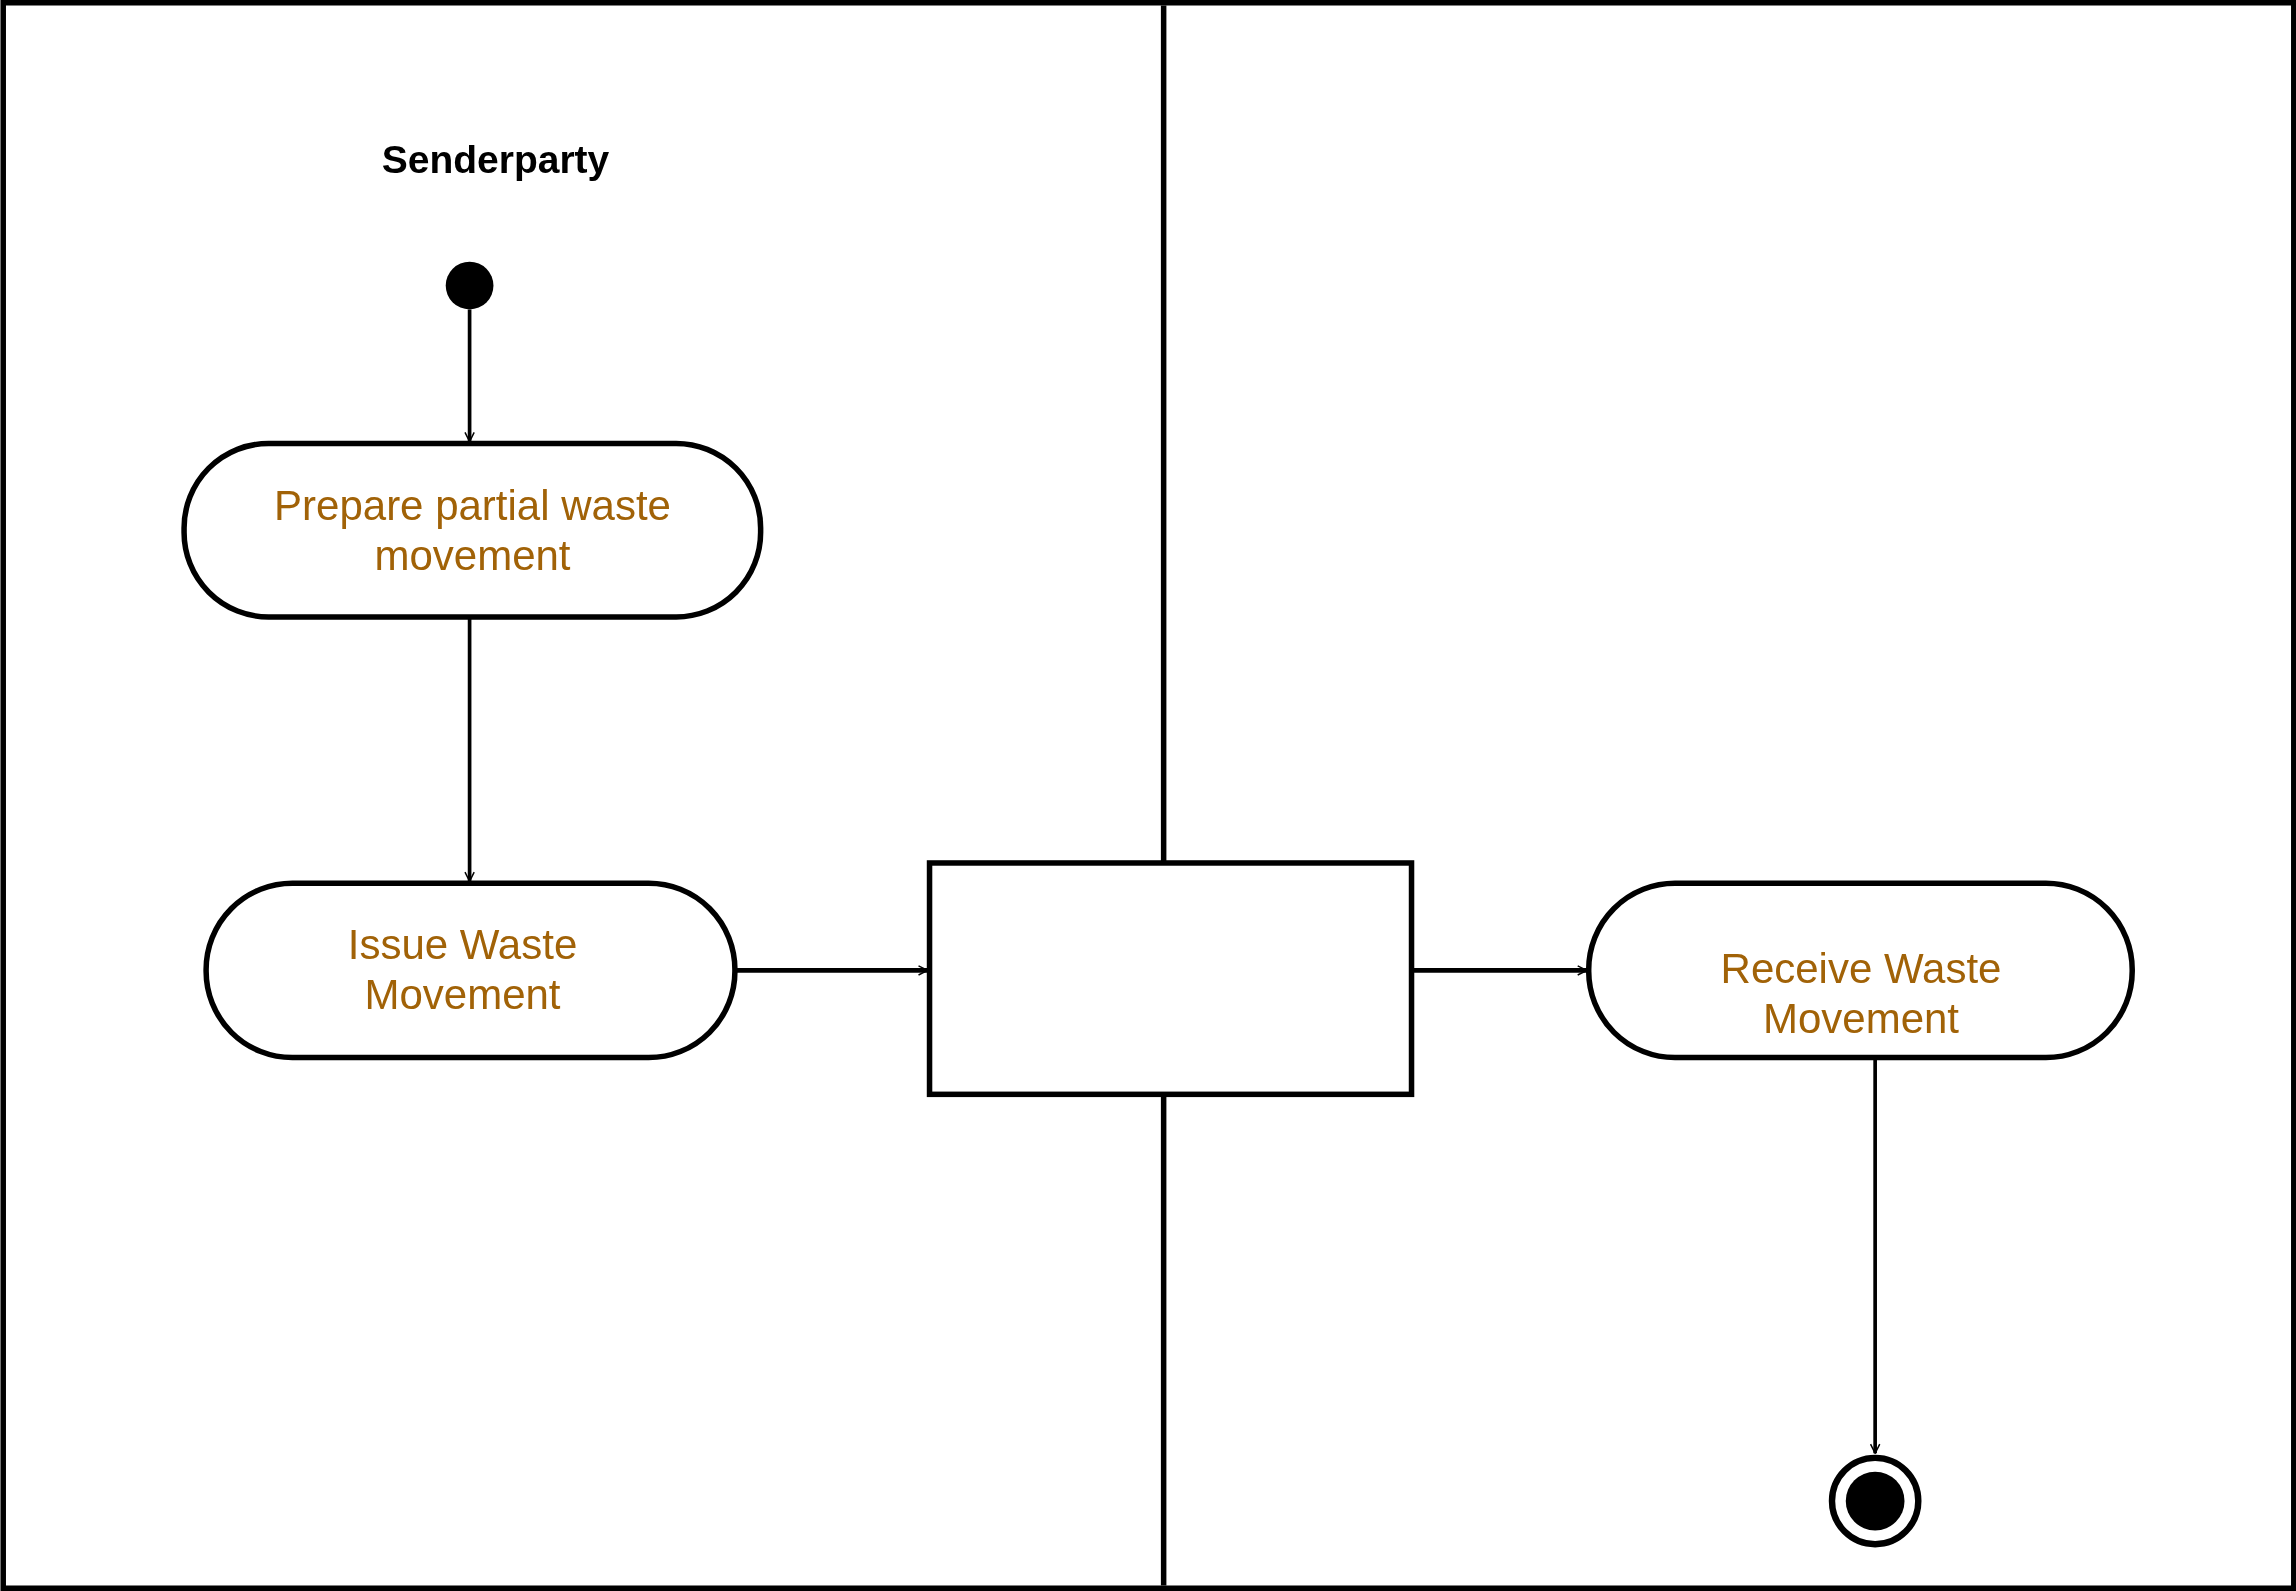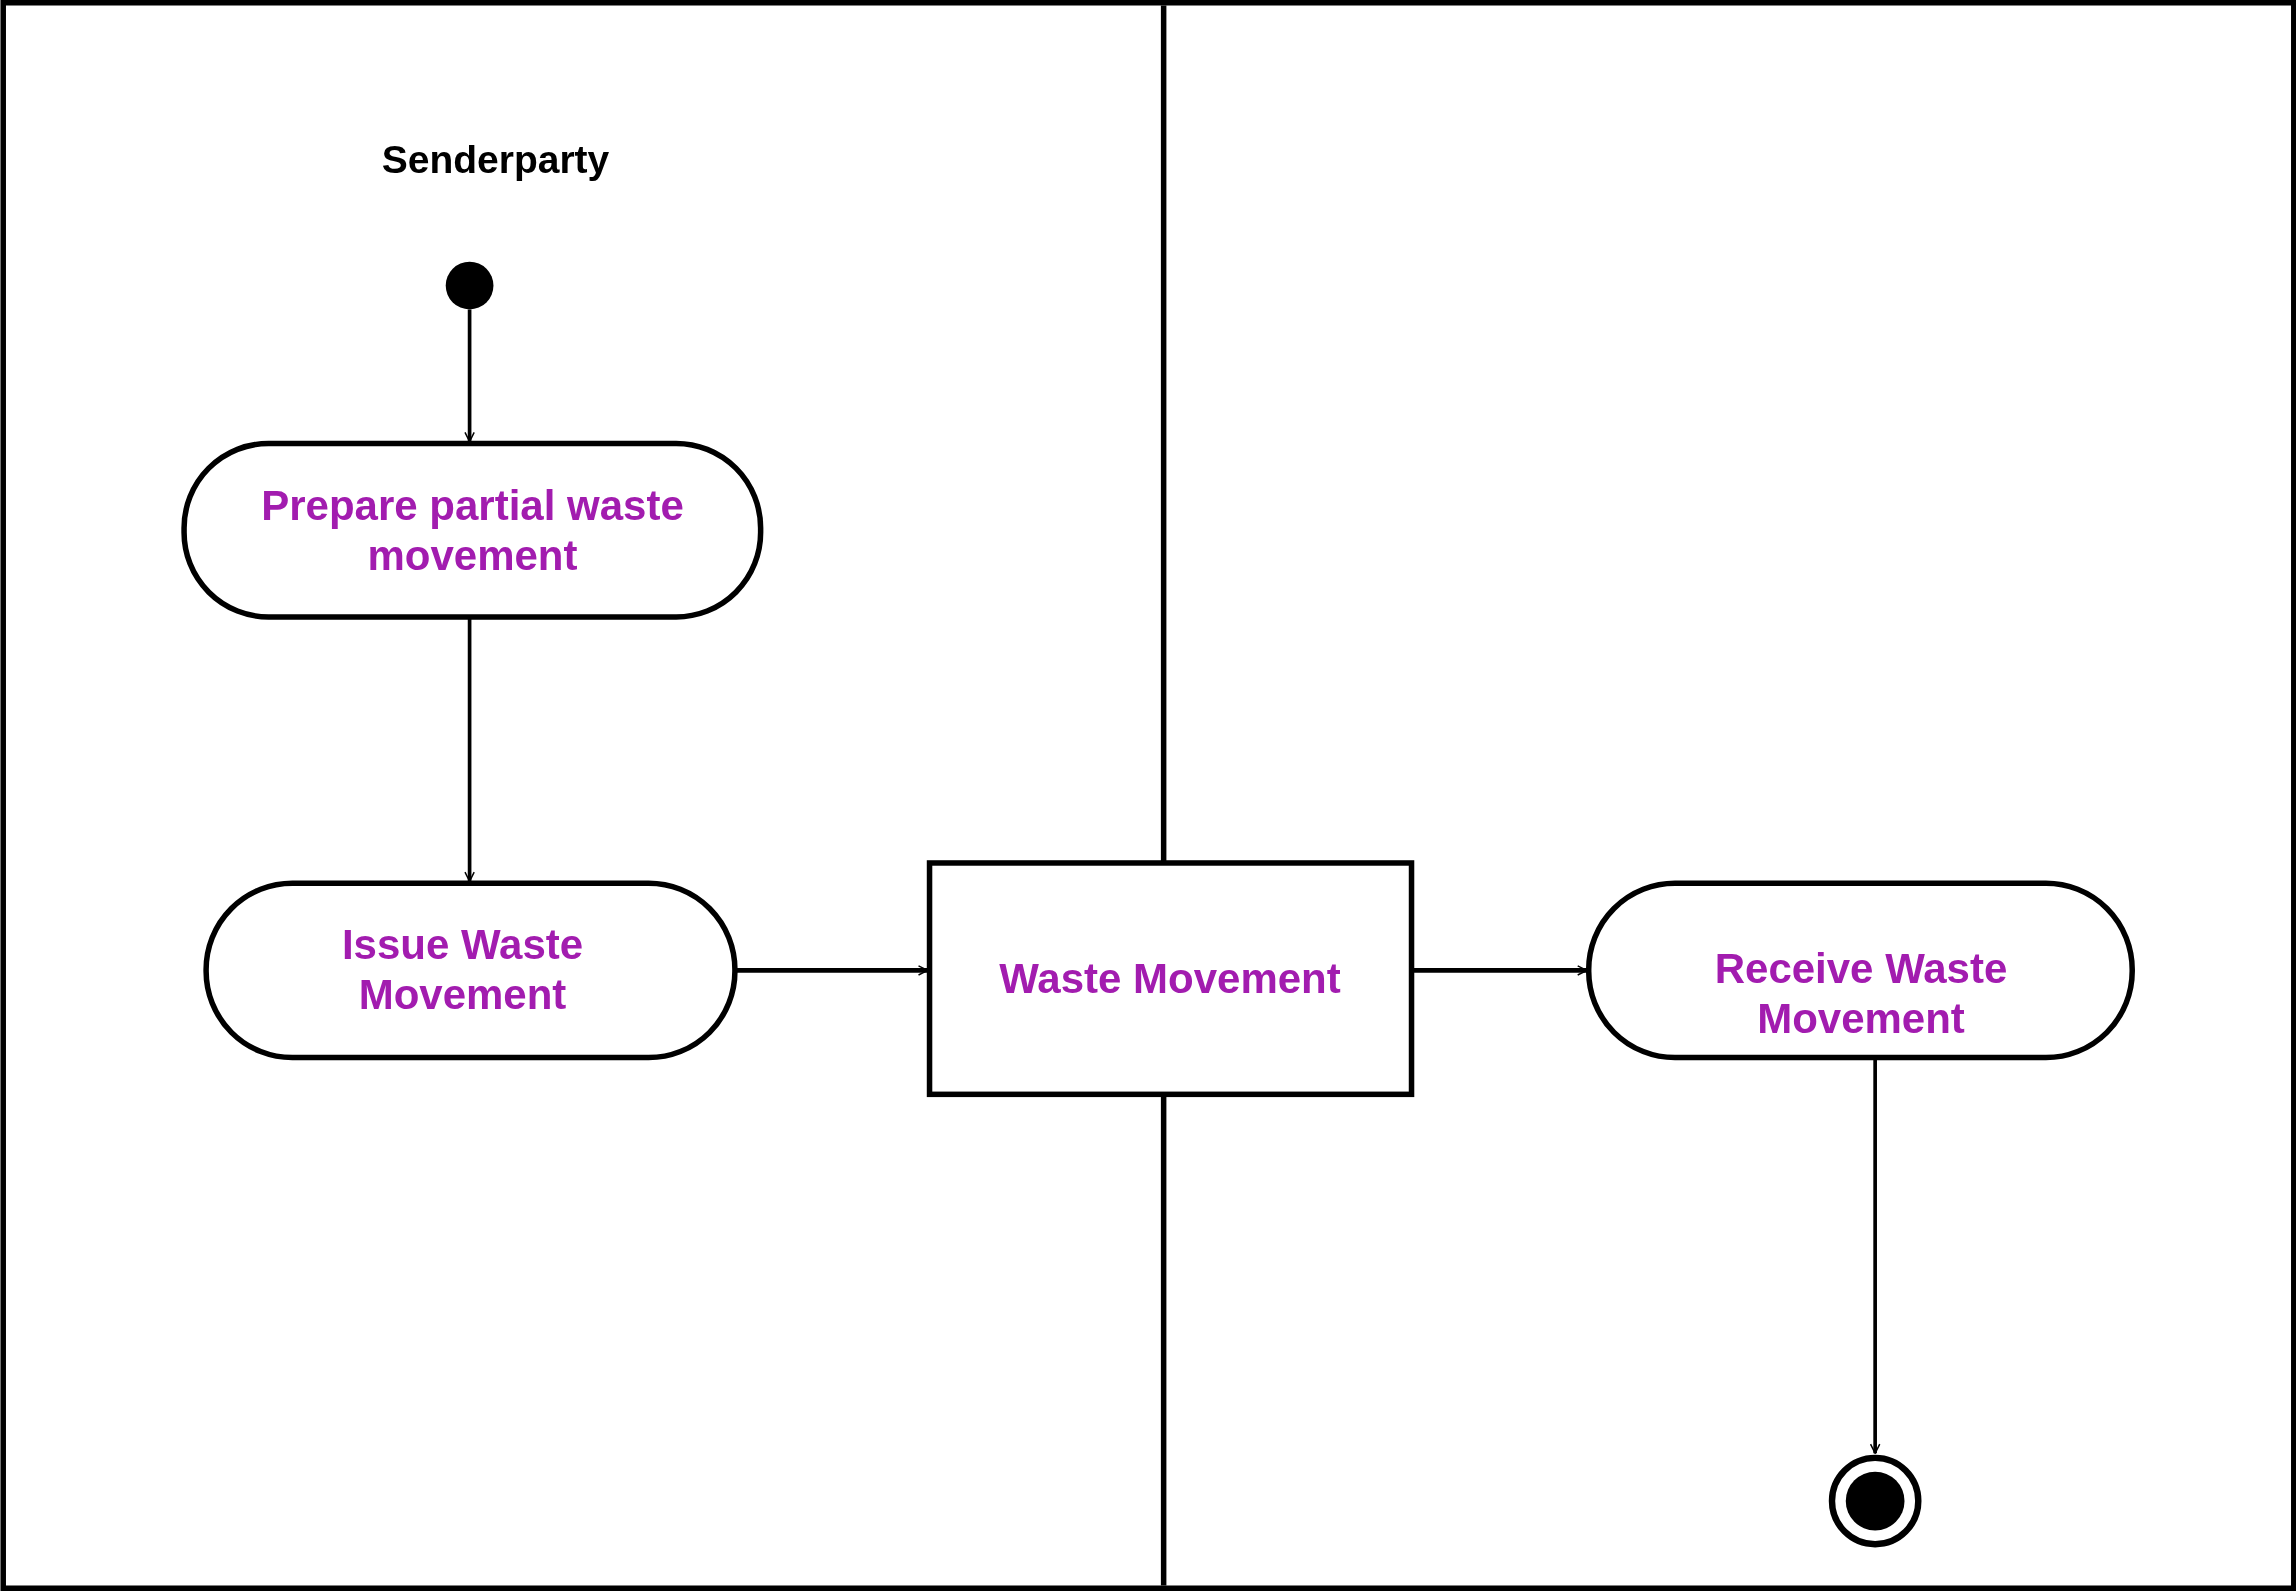--- a/index.html
+++ b/index.html
@@ -25,25 +25,25 @@
     top: 0;
     width: 2297px;
     height: 1591px;
   }
   .node-label {
     position: absolute;
     display: flex;
     align-items: center;
     justify-content: center;
     text-align: center;
-    color: #a21caf;
+    color: #a16207;
     font-family: "Liberation Sans", sans-serif;
     font-size: 42px;
     line-height: 1.18;
-    font-weight: 700;
+    font-weight: 400;
     white-space: pre-line;
     pointer-events: none;
   }
   .lane-title {
     position: absolute;
     display: flex;
     align-items: center;
     justify-content: center;
     text-align: center;
     color: #000000;
@@ -95,19 +95,18 @@
 
   <div class="lane-title" style="left:220px; top:134px; width:551px; height:51px;">Senderparty</div>
 
 
   <div class="node-label" style="left:184px; top:444px; width:577px; height:174px;">Prepare partial waste
 movement</div>
 
   <div class="node-label" style="left:198px; top:883px; width:529px; height:174px;">Issue Waste
 Movement</div>
 
-  <div class="node-label" style="left:929px; top:863px; width:482px; height:231px;">Waste Movement</div>
 
   <div class="node-label" style="left:1589px; top:907px; width:544px; height:174px;">Receive Waste
 Movement</div>
 
 </div>
 
 
 </body></html>

